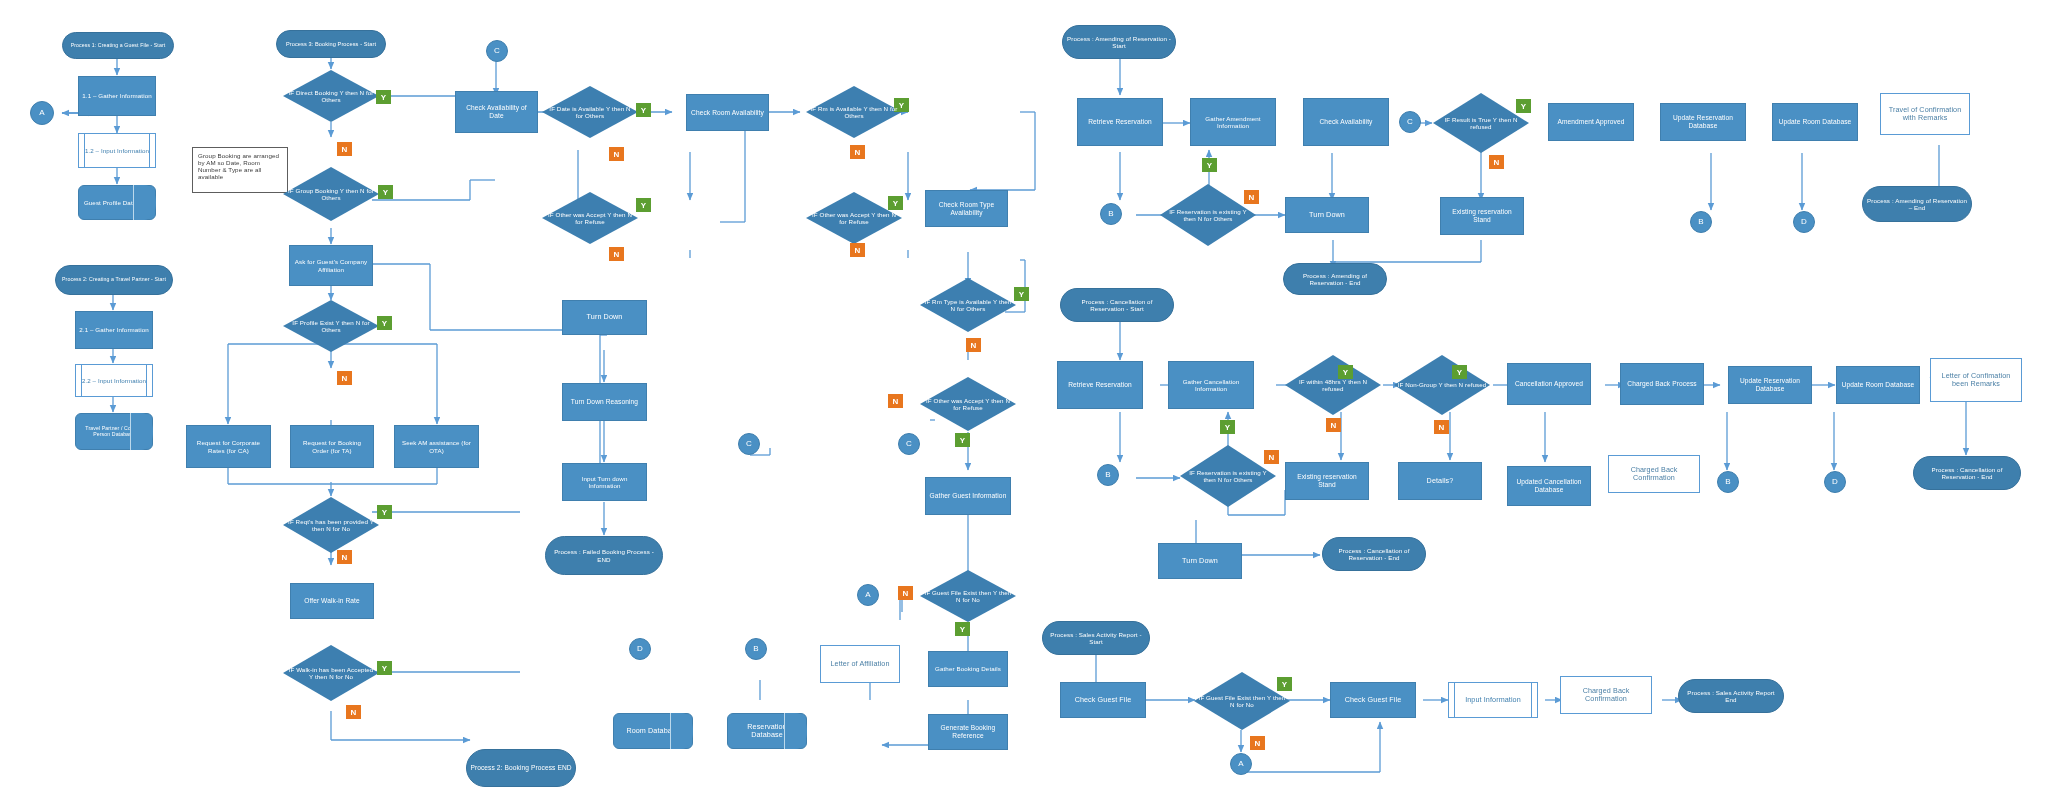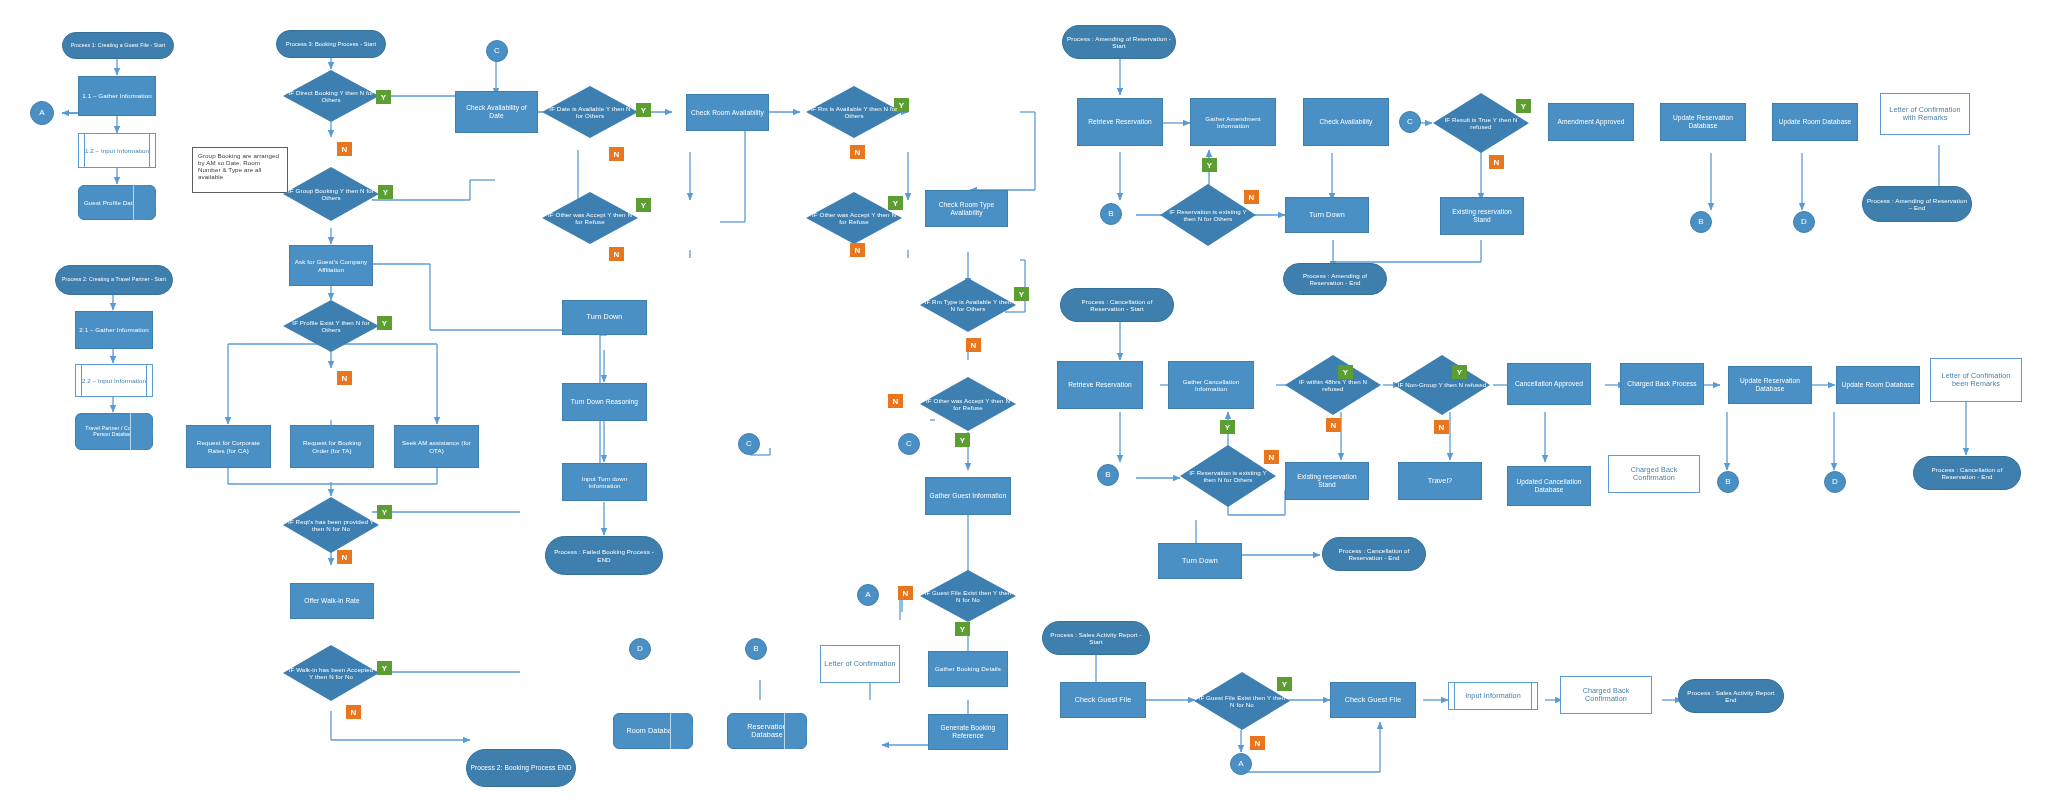--- a/index.html
+++ b/index.html
@@ -401,21 +401,21 @@
   <div class="lbl y f8" style="left:955px;top:622px;width:15px;height:14px;">Y</div>
 
   <div class="node conn f8" style="left:629px;top:638px;width:22px;height:22px;">
     <span>D</span>
     </div>
   <div class="node conn f8" style="left:745px;top:638px;width:22px;height:22px;">
     <span>B</span>
     </div>
 
   <div class="node docs f7" style="left:820px;top:645px;width:80px;height:38px;">
-    <span>Letter of Confirmation</span>
+    <span>Letter of Affiliation</span>
     </div>
   <div class="node proc f6" style="left:928px;top:651px;width:80px;height:36px;">
     <span>Gather Booking Details</span>
     </div>
 
   <div class="node db f7" style="left:613px;top:713px;width:80px;height:36px;">
     <span class="cyl"></span>
     <span>Room Database</span>
     </div>
   <div class="node db f7" style="left:727px;top:713px;width:80px;height:36px;">
@@ -456,21 +456,21 @@
   <div class="node proc f65" style="left:1548px;top:103px;width:86px;height:38px;">
     <span>Amendment Approved</span>
     </div>
   <div class="node proc f65" style="left:1660px;top:103px;width:86px;height:38px;">
     <span>Update Reservation Database</span>
     </div>
   <div class="node proc f65" style="left:1772px;top:103px;width:86px;height:38px;">
     <span>Update Room Database</span>
     </div>
   <div class="node docs f7" style="left:1880px;top:93px;width:90px;height:42px;">
-    <span>Letter of Confirmation with Remarks</span>
+    <span>Travel of Confirmation with Remarks</span>
     </div>
 
   <div class="node conn f8" style="left:1100px;top:203px;width:22px;height:22px;">
     <span>B</span>
     </div>
   <div class="node dec f6" style="left:1160px;top:184px;width:96px;height:62px;">
     <div class="dia"></div>
     <span>IF Reservation is existing Y then N for Others</span>
     </div>
   <div class="lbl y f8" style="left:1202px;top:158px;width:15px;height:14px;">Y</div>
@@ -543,21 +543,21 @@
     <div class="dia"></div>
     <span>IF Reservation is existing Y then N for Others</span>
     </div>
   <div class="lbl y f8" style="left:1220px;top:420px;width:15px;height:14px;">Y</div>
   <div class="lbl n f8" style="left:1264px;top:450px;width:15px;height:14px;">N</div>
 
   <div class="node proc f65" style="left:1285px;top:462px;width:84px;height:38px;">
     <span>Existing reservation Stand</span>
     </div>
   <div class="node proc f7" style="left:1398px;top:462px;width:84px;height:38px;">
-    <span>Travel?</span>
+    <span>Details?</span>
     </div>
   <div class="node proc f65" style="left:1507px;top:466px;width:84px;height:40px;">
     <span>Updated Cancellation Database</span>
     </div>
   <div class="node manual f7" style="left:1608px;top:455px;width:92px;height:38px;">
     <span>Charged Back Confirmation</span>
     </div>
 
   <div class="node proc f7" style="left:1158px;top:543px;width:84px;height:36px;">
     <span>Turn Down</span>
@@ -588,21 +588,21 @@
     </div>
   <div class="lbl y f8" style="left:1277px;top:677px;width:15px;height:14px;">Y</div>
   <div class="lbl n f8" style="left:1250px;top:736px;width:15px;height:14px;">N</div>
   <div class="node conn f8" style="left:1230px;top:753px;width:22px;height:22px;">
     <span>A</span>
     </div>
 
   <div class="node proc f7" style="left:1330px;top:682px;width:86px;height:36px;">
     <span>Check Guest File</span>
     </div>
-  <div class="node pdef f7" style="left:1448px;top:682px;width:90px;height:28px;">
+  <div class="node pdef f7" style="left:1448px;top:682px;width:90px;height:36px;">
     <span>Input Information</span>
     </div>
   <div class="node manual f7" style="left:1560px;top:676px;width:92px;height:38px;">
     <span>Charged Back Confirmation</span>
     </div>
   <div class="node term f6" style="left:1678px;top:679px;width:106px;height:34px;">
     <span>Process : Sales Activity Report End</span>
     </div>
 
 </div>

